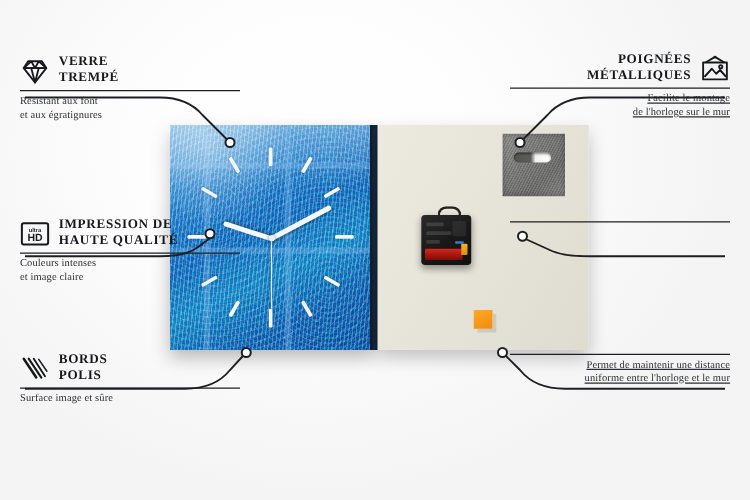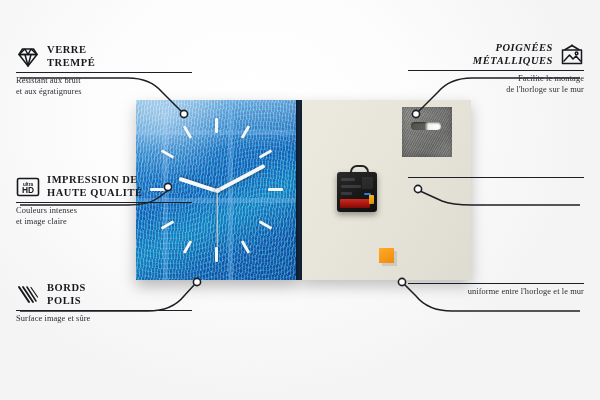--- a/index.html
+++ b/index.html
@@ -76,24 +76,24 @@
     background:linear-gradient(150deg,#ffab27,#f08a0c);
     box-shadow:3px 3px 0 rgba(0,0,0,.10);}
 
   
   .callout{position:absolute;width:176px;}
   .callout .head{display:flex;align-items:center;gap:7px;}
   .callout.right .head{justify-content:flex-end;}
   .title{font-size:10.5px;font-weight:700;letter-spacing:.55px;color:#16181c;
          line-height:12.5px;text-transform:uppercase;}
   .callout.left .title{text-align:left;}
-  .callout.right .title{text-align:right;font-style:italic;}
+  .callout.right .title{text-align:right;}
   .rule{height:1.4px;background:#1d1f24;margin:3px 0 3px 0;}
   .sub{font-size:8.4px;line-height:10.4px;color:#2b2d33;letter-spacing:.1px;}
-  .callout.right .sub{text-align:right;}
+  .callout.right .sub{text-align:right;text-decoration:underline;}
   .ico{width:24px;height:24px;flex:0 0 24px;color:#16181c;}
   .ico svg{display:block;width:24px;height:24px;}
 
   #c-verre{left:16px;top:44px;}
   #c-impression{left:16px;top:174px;}
   #c-bords{left:16px;top:282px;}
   #c-poignees{left:408px;top:42px;}
   #c-mecanisme{left:408px;top:174px;}
   #c-entretoise{left:408px;top:280px;}
 
@@ -184,21 +184,21 @@
           <path d="M3 9.5 9 4M21 9.5 15 4M9 4l3 5.5L15 4M9 9.5 12 21l3-11.5"></path>
         </svg>
       </span>
       <div class="title">
         <div>VERRE</div>
         <div>TREMPÉ</div>
       </div>
     </div>
     <div class="rule"></div>
     <div class="sub">
-      <div>Résistant aux bruit</div>
+      <div>Résistant aux font</div>
       <div>et aux égratignures</div>
     </div>
   </div>
 
   <div class="callout left" id="c-impression">
     <div class="head">
       <span class="ico">
         <svg viewBox="0 0 24 24">
           <rect x="1.5" y="3.5" width="21" height="17" rx="1.5" fill="none" stroke="currentColor" stroke-width="1.6"></rect>
           <text x="12" y="10.6" font-family="Liberation Sans, sans-serif" font-size="4.6" font-weight="700" text-anchor="middle" fill="currentColor">ultra</text>
@@ -261,17 +261,18 @@
     </div>
   </div>
 
   <div class="callout right" id="c-mecanisme">
     <div class="rule"></div>
   </div>
 
   <div class="callout right" id="c-entretoise">
     <div class="rule"></div>
     <div class="sub">
+      <div>Permet de maintenir une distance</div>
       <div>uniforme entre l'horloge et le mur</div>
     </div>
   </div>
 
 </div>
 
 </body></html>

